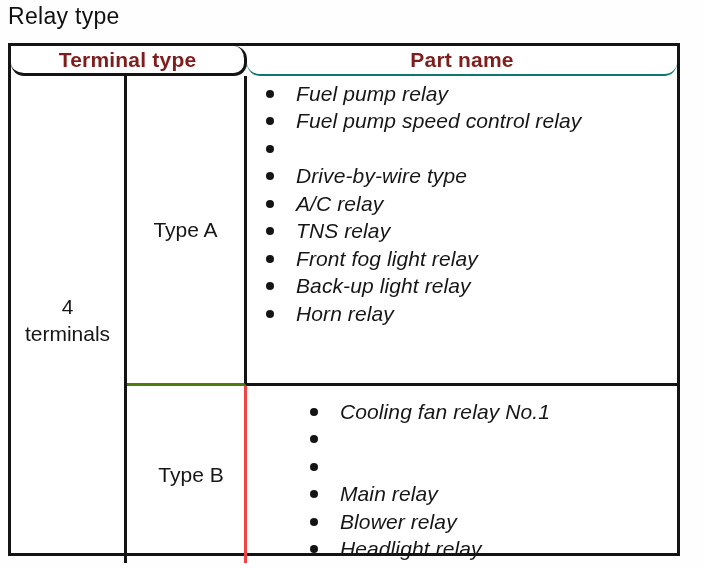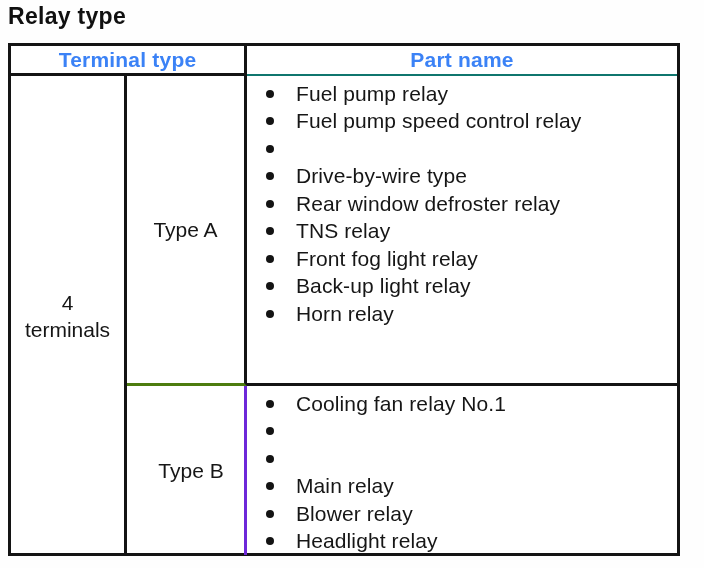--- a/index.html
+++ b/index.html
@@ -16,21 +16,21 @@
     position: relative;
     width: 704px;
     height: 568px;
     background: #fefefe;
   }
   .doc-title {
     position: absolute;
     left: 8px;
     top: 3px;
     font-size: 23px;
-    font-weight: 700;
+    font-weight: 400;
     letter-spacing: 0.3px;
     color: #101010;
   }
   .relay-table {
     position: absolute;
     left: 8px;
     top: 43px;
     width: 672px;
     height: 513px;
     box-sizing: border-box;
@@ -44,22 +44,23 @@
     box-sizing: border-box;
     display: flex;
     align-items: center;
     justify-content: center;
     font-size: 21px;
     color: #161616;
   }
   .hdr {
     font-weight: 700;
     font-size: 21px;
-    color: #3b82f6;
+    color: #7f1d1d;
     letter-spacing: 0.2px;
+    border-radius: 13px;
   }
   .cell-terminal-header {
     grid-column: 1 / 3;
     grid-row: 1;
     border-right: 3px solid #141414;
     border-bottom: 3px solid #141414;
   }
   .cell-partname-header {
     grid-column: 3;
     grid-row: 1;
@@ -75,51 +76,53 @@
   }
   .cell-type-a {
     grid-column: 2;
     grid-row: 2;
     border-right: 3px solid #141414;
     border-bottom: 3px solid #4d7c0f;
   }
   .cell-type-b {
     grid-column: 2;
     grid-row: 3;
-    border-right: 3px solid #6d28d9;
+    border-right: 3px solid #ef4444;
     padding-left: 11px;
   }
   .cell-list {
     box-sizing: border-box;
     display: block;
   }
   .cell-list-a {
     grid-column: 3;
     grid-row: 2;
     border-bottom: 3px solid #141414;
     padding: 4px 6px 0 14px;
   }
   .cell-list-b {
     grid-column: 3;
     grid-row: 3;
-    padding: 4px 6px 0 14px;
+    padding: 12px 6px 0 14px;
+    margin-left: 44px;
   }
   ul.parts {
     margin: 0;
     padding: 0;
     list-style: none;
   }
   ul.parts li {
     display: flex;
     align-items: center;
     height: 27.5px;
     font-size: 21px;
     color: #161616;
     letter-spacing: 0.1px;
     white-space: nowrap;
+    font-style: italic;
   }
   .bullet {
     width: 8px;
     height: 8px;
     border-radius: 50%;
     background: #141414;
     margin: 0 22px 0 5px;
     flex-shrink: 0;
   }
 </style>
@@ -157,25 +160,25 @@
 
           <li>
             <span class="bullet"></span>
           </li>
 
           <li>
             <span class="bullet"></span>
             <span>Drive-by-wire type</span>
           </li>
 
-
-          <li>
-            <span class="bullet"></span>
-            <span>Rear window defroster relay</span>
-          </li>
+          <li>
+            <span class="bullet"></span>
+            <span>A/C relay</span>
+          </li>
+
 
           <li>
             <span class="bullet"></span>
             <span>TNS relay</span>
           </li>
 
           <li>
             <span class="bullet"></span>
             <span>Front fog light relay</span>
           </li>

